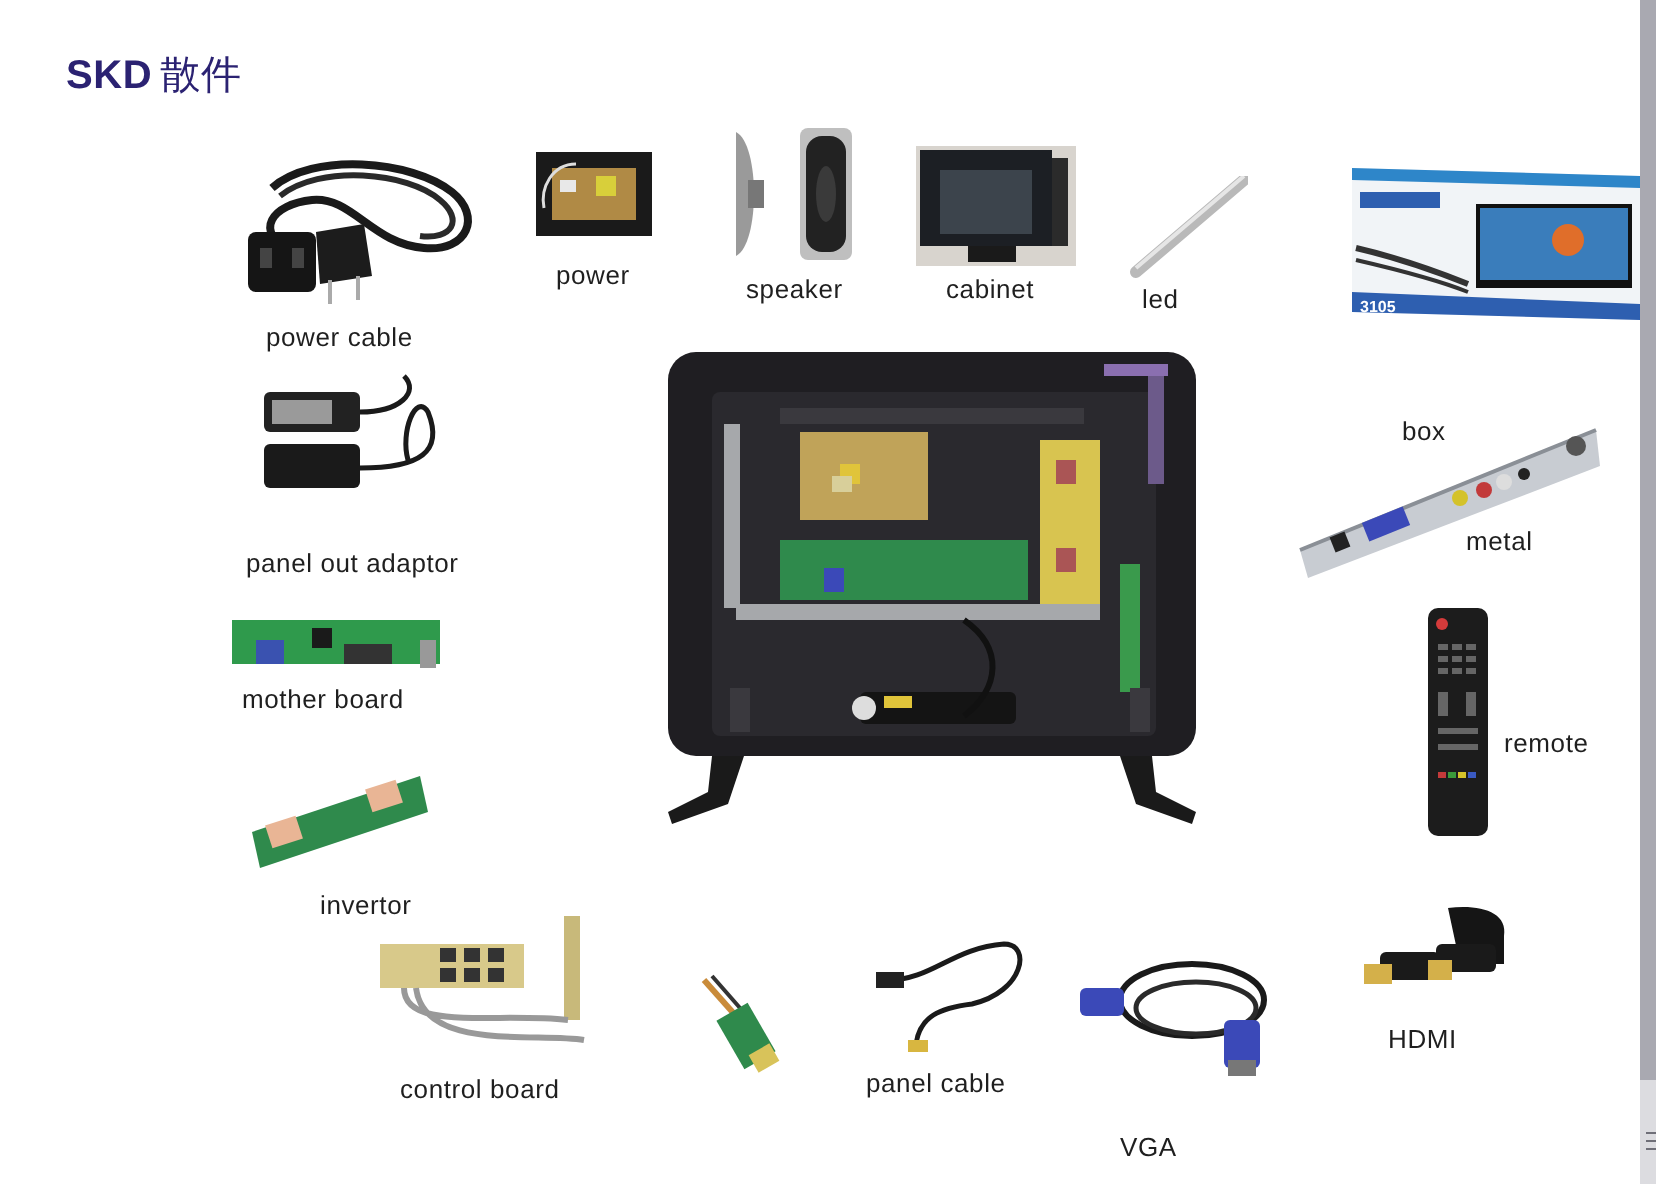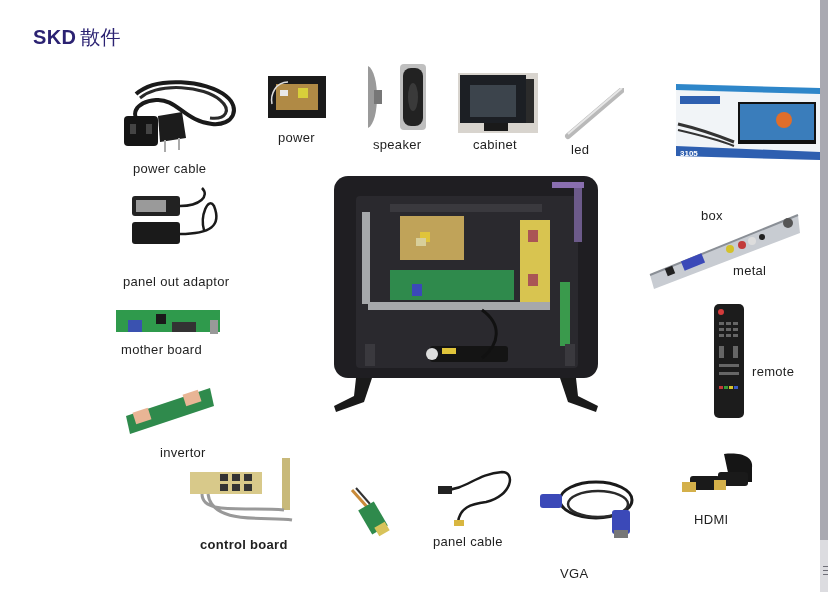--- a/index.html
+++ b/index.html
@@ -168,21 +168,21 @@
         <rect x="32" y="18" width="8" height="7" fill="#333"></rect>
           <rect x="44" y="18" width="8" height="7" fill="#333"></rect>
           <rect x="56" y="18" width="8" height="7" fill="#333"></rect>
         <rect x="32" y="28" width="8" height="7" fill="#333"></rect>
           <rect x="44" y="28" width="8" height="7" fill="#333"></rect>
           <rect x="56" y="28" width="8" height="7" fill="#333"></rect>
         <rect x="94" y="2" width="8" height="52" fill="#c8b97a"></rect>
         <path d="M14 38 C14 60,60 50,96 54 M20 38 C24 70,80 60,104 64" stroke="#999" stroke-width="3" fill="none"></path>
       </svg>
     </div>
-    <div class="label" style="left:184px;top:537px;font-weight:bold;">control board</div>
+    <div class="label" style="left:184px;top:537px;">control board</div>
   </div>
 
   <div class="item">
     <div class="pic" style="left:334px;top:486px;">
       <svg width="50" height="56" viewBox="0 0 50 56">
         <path d="M2 4 L18 22" stroke="#c98b3a" stroke-width="3"></path>
         <path d="M6 2 L20 18" stroke="#333" stroke-width="2"></path>
         <rect x="14" y="18" width="18" height="28" fill="#2f8a4c" transform="rotate(-30 23 32)"></rect>
         <rect x="26" y="38" width="12" height="10" fill="#d8c35a" transform="rotate(-30 32 43)"></rect>
       </svg>

